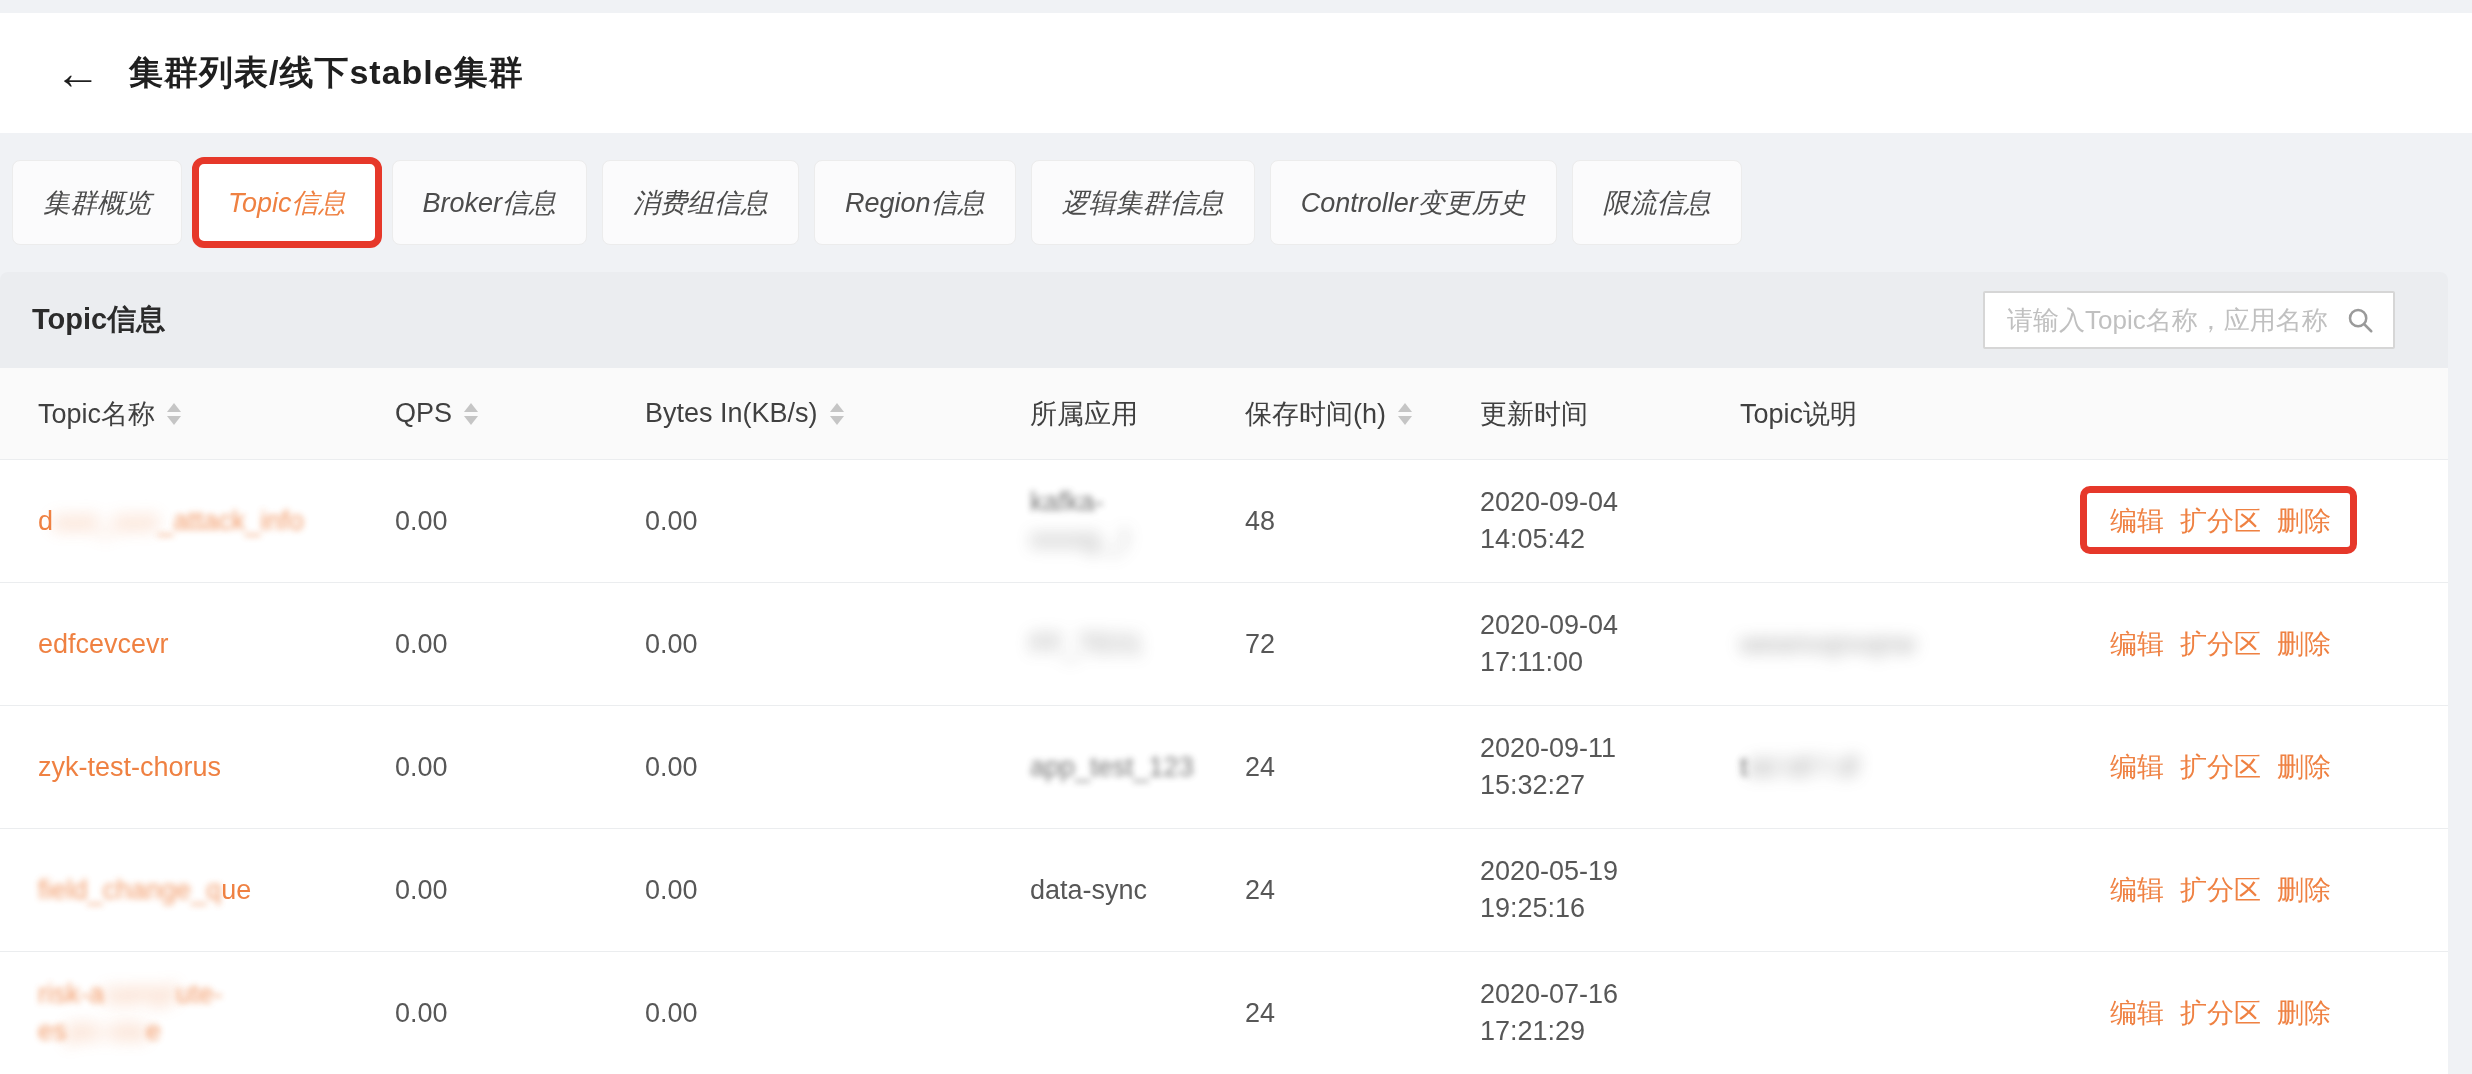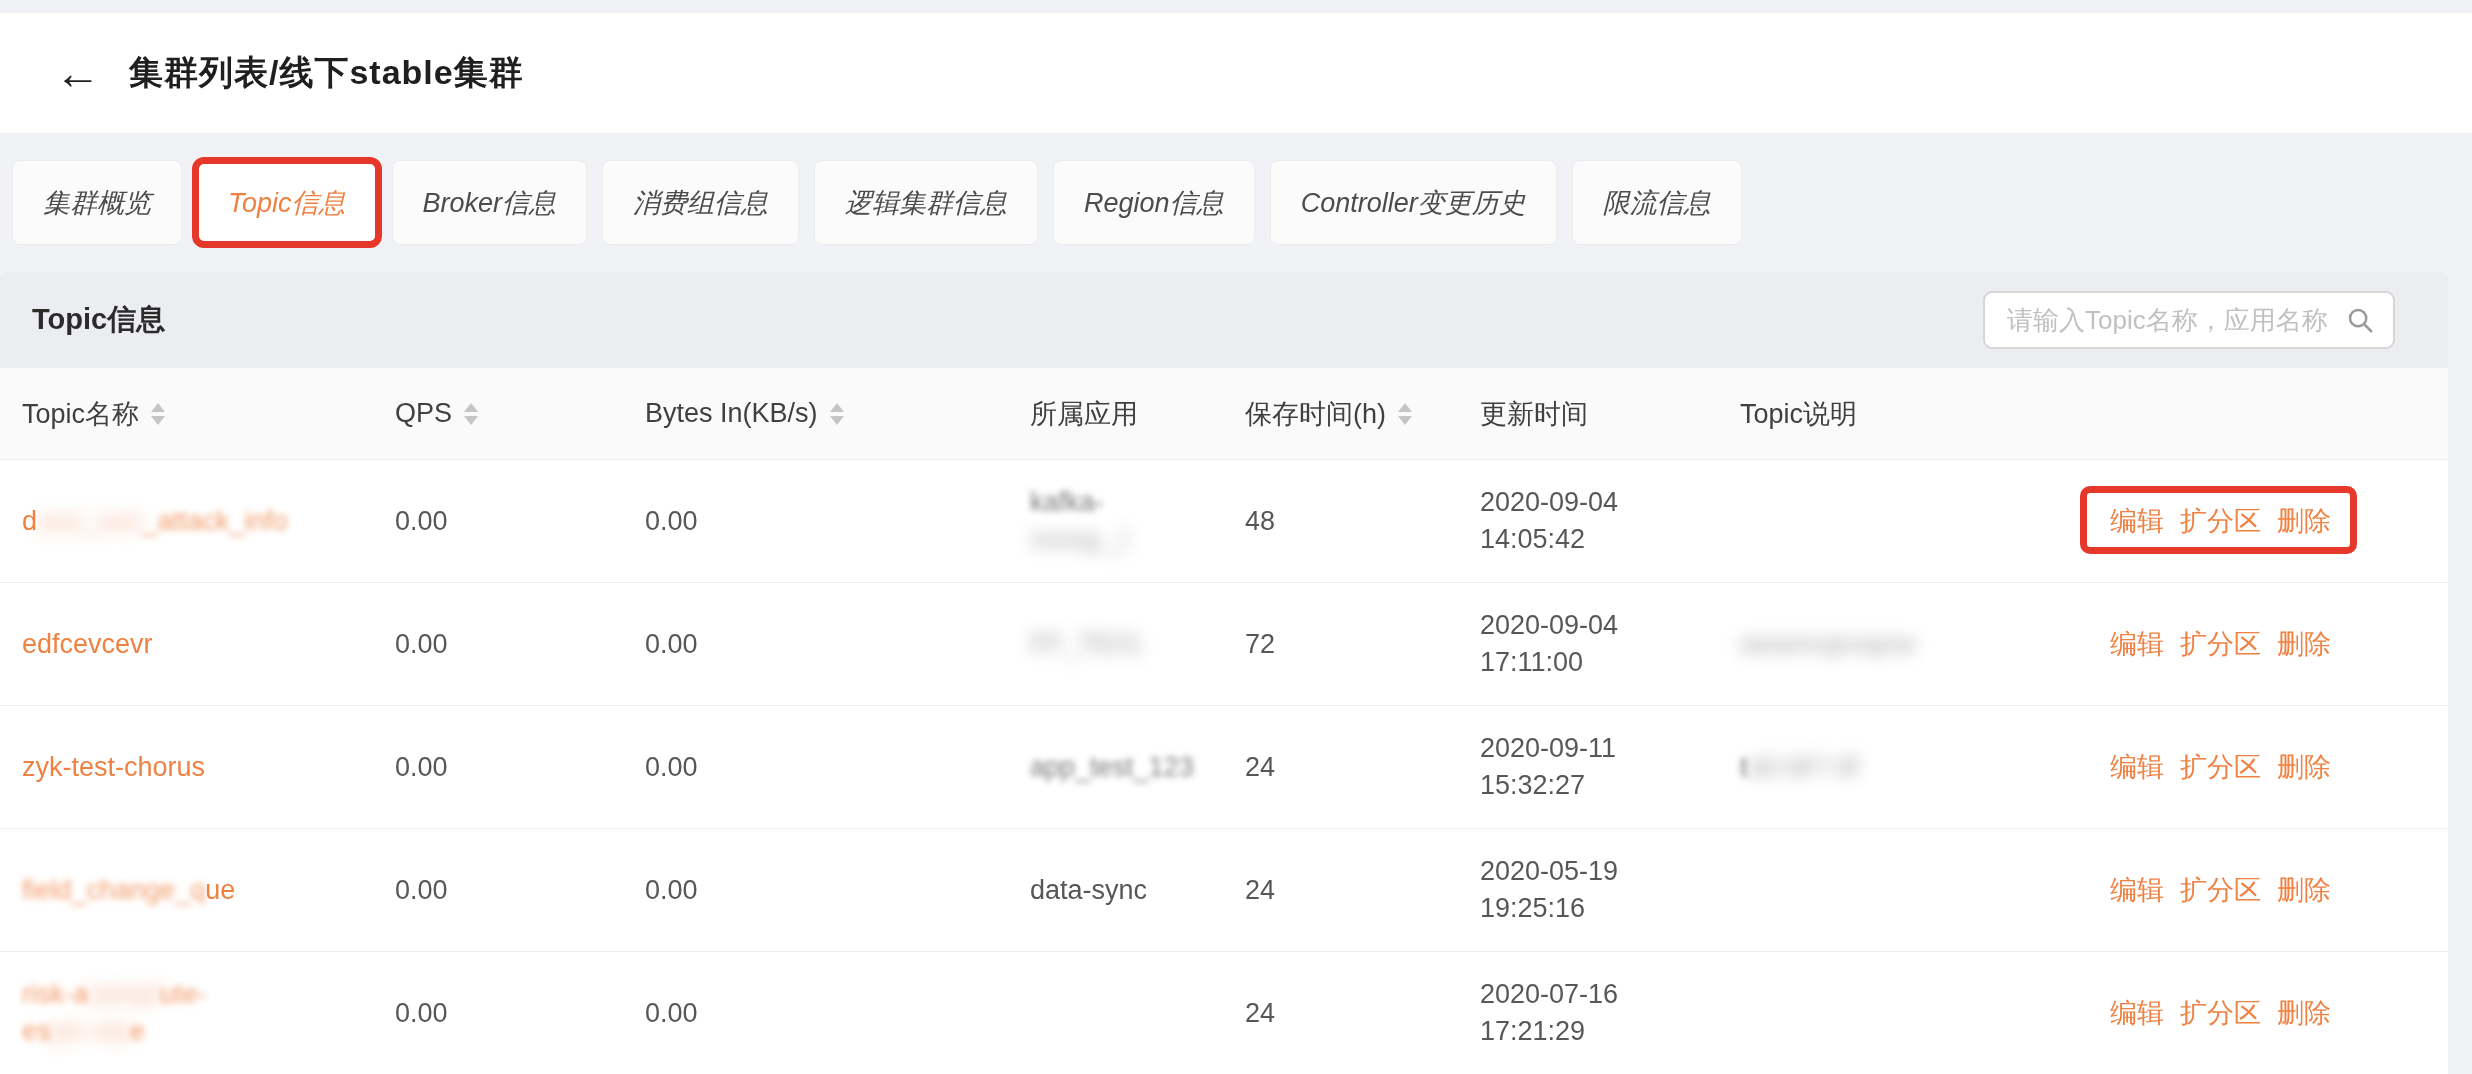--- a/index.html
+++ b/index.html
@@ -20,34 +20,34 @@
     font-size:27px; color:#4c4c4c; cursor:pointer; white-space:nowrap; }
   .tab.active { background:#ffffff; color:#ef8142; }
   .ring { position:absolute; border:7px solid #e6382a; border-radius:12px; pointer-events:none; }
   .tab-ring { left:-6px; right:-6px; top:-4px; bottom:-4px; }
 
   
   .contentgap { height:27px; }
   .sectionbar { width:2448px; height:96px; background:#ebedf0; display:flex; align-items:center;
     justify-content:space-between; padding:0 53px 0 32px; border-radius:8px 8px 0 0; }
   .sectiontitle { font-size:29px; font-weight:700; color:#2b2b2b; }
-  .search { width:412px; height:58px; background:#ffffff; border:2px solid #d6d6d6; border-radius:9px;
+  .search { width:412px; height:58px; background:#ffffff; border:2px solid #d6d6d6; border-radius:2px;
     display:flex; align-items:center; padding:0 18px 0 22px; }
   .search input { flex:1; border:none; outline:none; font-size:26px; color:#333;
     font-family:"Liberation Sans", sans-serif; background:transparent; min-width:0; }
   .search input::placeholder { color:#c0c0c0; }
   .search svg { flex:0 0 auto; }
 
   
   .tablecard { width:2448px; background:#ffffff; }
   .thead { height:91px; background:#fafafa; display:flex; align-items:center; font-size:27px; color:#404040; }
   .trow { height:123px; display:flex; align-items:center; border-top:1px solid #ebedef;
     font-size:27px; color:#575757; background:#fff; }
   .cell { display:flex; align-items:center; padding-right:24px; flex:0 0 auto; }
-  .c0 { width:395px; padding-left:22px; }
+  .c0 { width:395px; padding-left:38px; }
   .c1 { width:250px; } .c2 { width:385px; } .c3 { width:215px; }
   .c4 { width:235px; } .c5 { width:260px; } .c6 { width:370px;align-items:center; }
   .c7 { flex:1 1 auto; }
   .lines div { line-height:37px; }
   .topic-link { color:#ef8142; cursor:pointer; text-decoration:none; }
   .sorter { display:inline-flex; flex-direction:column; gap:4px; margin-left:12px; cursor:pointer; }
   .car-up { width:0; height:0; border-left:7px solid transparent; border-right:7px solid transparent;
     border-bottom:9px solid #c5c5c5; }
   .car-down { width:0; height:0; border-left:7px solid transparent; border-right:7px solid transparent;
     border-top:9px solid #c5c5c5; }
@@ -78,24 +78,24 @@
       <span>Topic信息</span>
       <div class="ring tab-ring"></div>
     </div>
     <div class="tab">
       <span>Broker信息</span>
     </div>
     <div class="tab">
       <span>消费组信息</span>
     </div>
     <div class="tab">
+      <span>Region信息</span>
+    </div>
+    <div class="tab">
       <span>逻辑集群信息</span>
-    </div>
-    <div class="tab">
-      <span>Region信息</span>
     </div>
     <div class="tab">
       <span>Controller变更历史</span>
     </div>
     <div class="tab">
       <span>限流信息</span>
     </div>
   </div>
 <div class="contentgap"></div>
 

